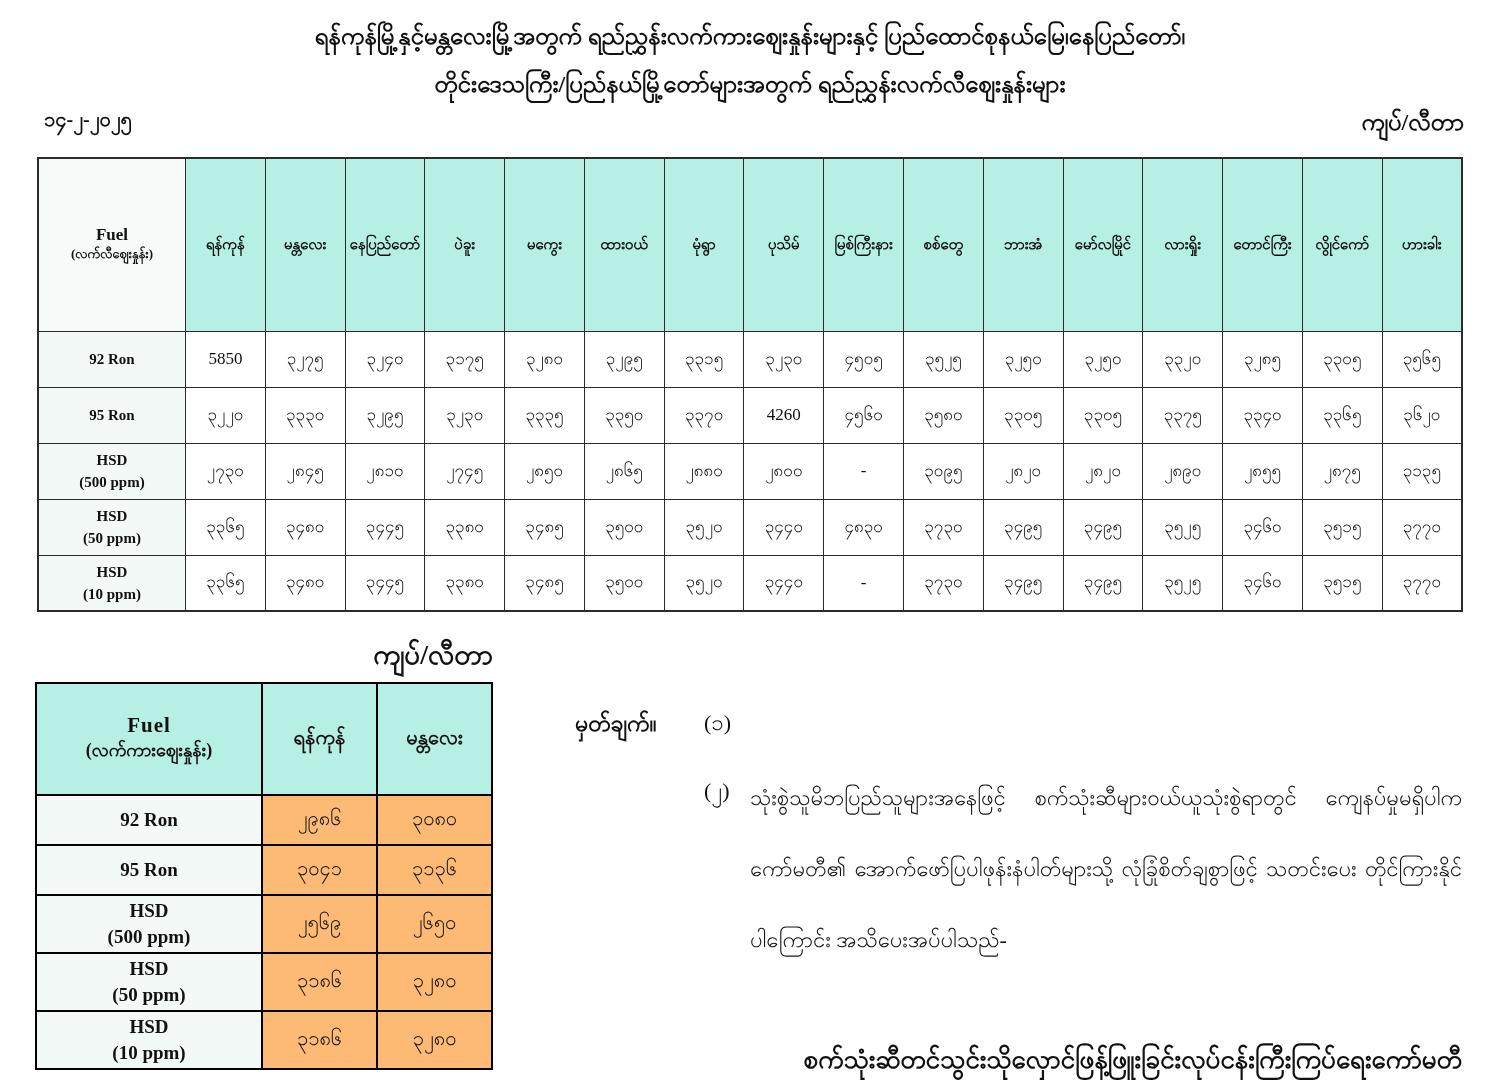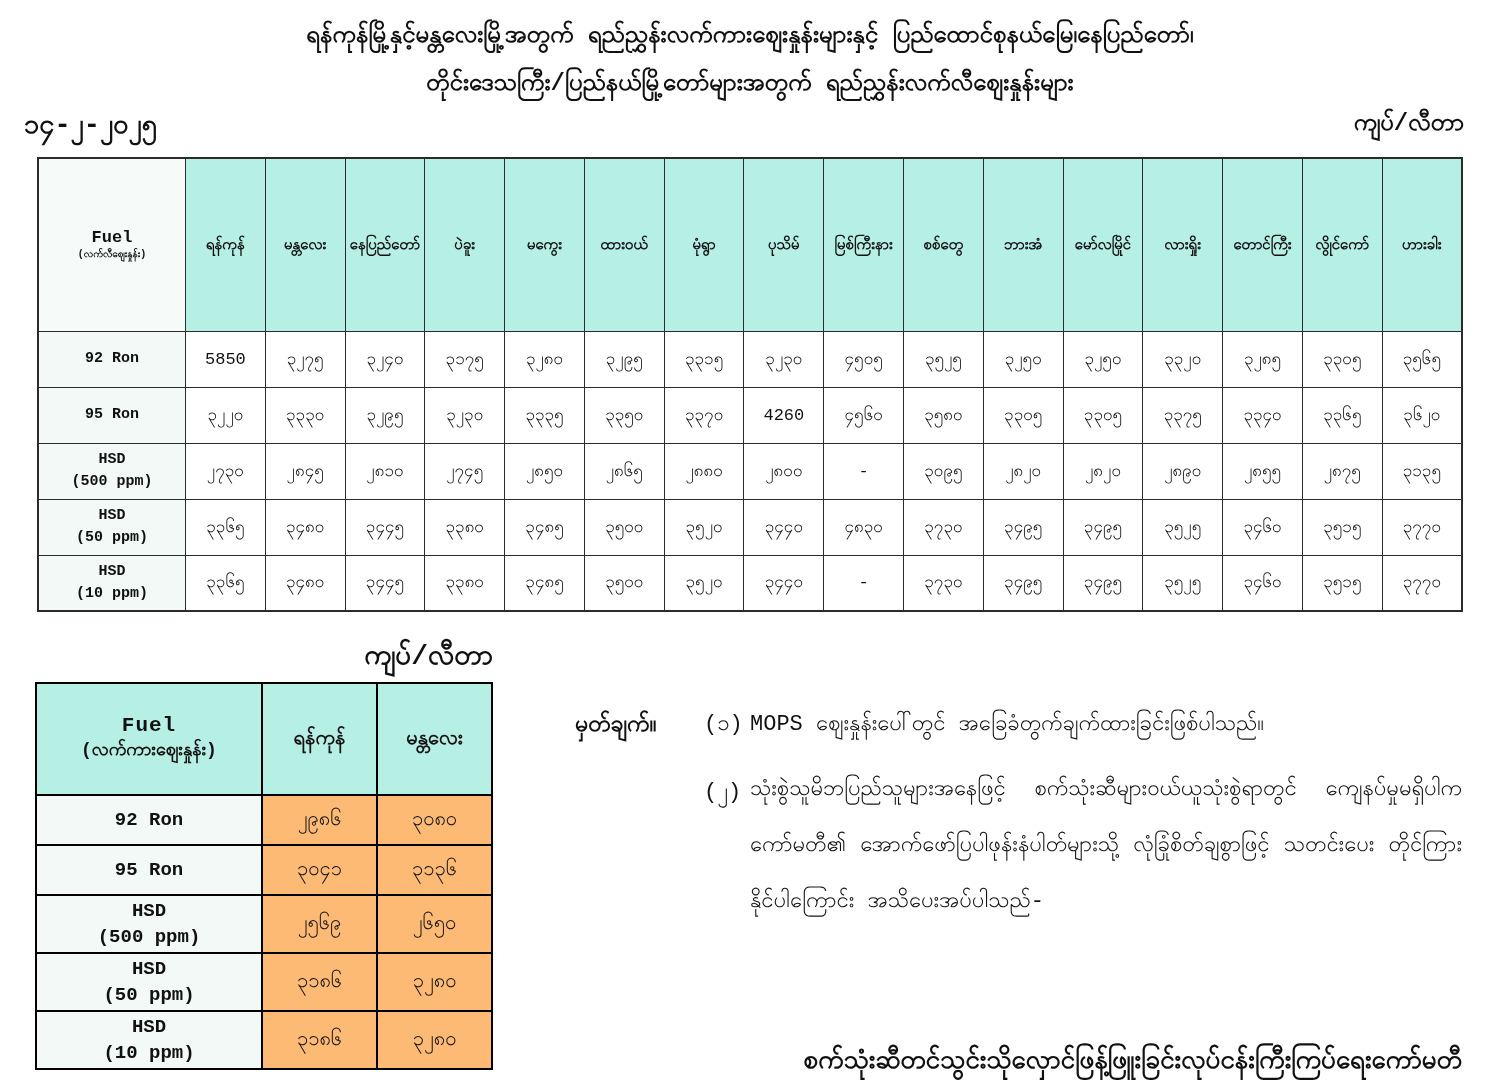--- a/index.html
+++ b/index.html
@@ -4,38 +4,38 @@
 <style>
   :root{
     --teal:#b6efe4;
     --rowbg:#f3f9f7;
     --border:#2b2b2b;
     --ink:#111111;
   }
   html,body{margin:0;padding:0;background:#ffffff;}
   .page{
     position:relative;width:1500px;height:1086px;background:#ffffff;
-    font-family:Liberation Mono, monospace;color:var(--ink);
+    font-family:Liberation Serif, serif;color:var(--ink);
     overflow:hidden;
   }
   .title{position:absolute;left:0;top:12px;width:100%;text-align:center;
     font-weight:bold;font-size:24px;line-height:48px;}
-  .date-label{position:absolute;left:24px;top:106px;font-size:27px;font-weight:bold;}
+  .date-label{position:absolute;left:44px;top:106px;font-size:20px;font-weight:bold;}
   .unit-top{position:absolute;right:36px;top:106px;font-size:24px;font-weight:bold;}
 
   table{border-collapse:collapse;table-layout:fixed;}
 
   
   #retail-table{position:absolute;left:37px;top:157px;width:1426px;border:2px solid var(--border);}
   #retail-table th,#retail-table td{border:1.5px solid var(--border);padding:1px 2px;vertical-align:middle;}
   #retail-table thead tr{height:173px;}
   #retail-table tbody tr{height:56px;}
   #retail-table .fuel-head{width:142px;background:#f6faf9;text-align:center;}
   #retail-table .fh1{font-size:17px;font-weight:bold;}
-  #retail-table .fh2{font-size:10px;font-weight:bold;}
+  #retail-table .fh2{font-size:13px;font-weight:bold;}
   #retail-table .city-head{background:var(--teal);font-size:15px;font-weight:bold;text-align:center;}
   #retail-table .row-label{background:var(--rowbg);font-size:15px;font-weight:bold;
     text-align:center;white-space:pre-line;line-height:22px;}
   #retail-table .val{background:#ffffff;text-align:center;font-size:17px;font-weight:normal;}
 
   
   .unit-small{position:absolute;left:35px;top:636px;width:458px;text-align:right;
     font-size:28px;font-weight:bold;}
   #wholesale-table{position:absolute;left:35px;top:682px;width:458px;border:2.5px solid #000;}
   #wholesale-table th,#wholesale-table td{border:2px solid #000;padding:2px 4px;vertical-align:middle;}
@@ -48,21 +48,21 @@
   #wholesale-table .row-label{background:var(--rowbg);font-size:19px;font-weight:bold;
     text-align:center;white-space:pre-line;line-height:26px;}
   #wholesale-table .val{background:#fdba74;text-align:center;font-size:20px;}
 
   
   .note-heading{position:absolute;left:575px;top:708px;font-size:23px;font-weight:bold;text-align:right;}
   .note1-marker{position:absolute;left:704px;top:708px;font-size:22px;}
   .note1-text{position:absolute;left:750px;top:708px;font-size:22px;}
   .note2-marker{position:absolute;left:704px;top:776px;font-size:22px;}
   .note2-text{position:absolute;left:750px;top:762px;width:712px;font-size:22px;
-    line-height:56px;text-align:justify;}
+    line-height:71px;text-align:justify;}
   .phone-line1{position:absolute;right:40px;top:938px;font-size:23px;}
   .phone-line2{position:absolute;right:40px;top:1004px;font-size:23px;}
   .committee{position:absolute;right:38px;top:1042px;font-size:26px;font-weight:bold;}
 </style>
 </head>
 <body>
 
 <div class="page">
 
   <div class="title">
@@ -240,20 +240,19 @@
           <th class="row-label">HSD
 (10 ppm)</th>
           <td class="val">၃၁၈၆</td>
           <td class="val">၃၂၈၀</td>
         </tr>
       </tbody>
   </table>
 
   <div class="note-heading">မှတ်ချက်။</div>
   <div class="note1-marker">(၁)</div>
-  <div class="note1-text">MOPS ဈေးနှုန်းပေါ်တွင် အခြေခံတွက်ချက်ထားခြင်းဖြစ်ပါသည်။</div>
   <div class="note2-marker">(၂)</div>
   <div class="note2-text">သုံးစွဲသူမိဘပြည်သူများအနေဖြင့် စက်သုံးဆီများဝယ်ယူသုံးစွဲရာတွင် ကျေနပ်မှုမရှိပါက ကော်မတီ၏ အောက်ဖော်ပြပါဖုန်းနံပါတ်များသို့ လုံခြုံစိတ်ချစွာဖြင့် သတင်းပေး တိုင်ကြားနိုင်ပါကြောင်း အသိပေးအပ်ပါသည်-</div>
 
 
   <div class="committee">စက်သုံးဆီတင်သွင်းသိုလှောင်ဖြန့်ဖြူးခြင်းလုပ်ငန်းကြီးကြပ်ရေးကော်မတီ</div>
 
 </div>
 
 </body></html>

